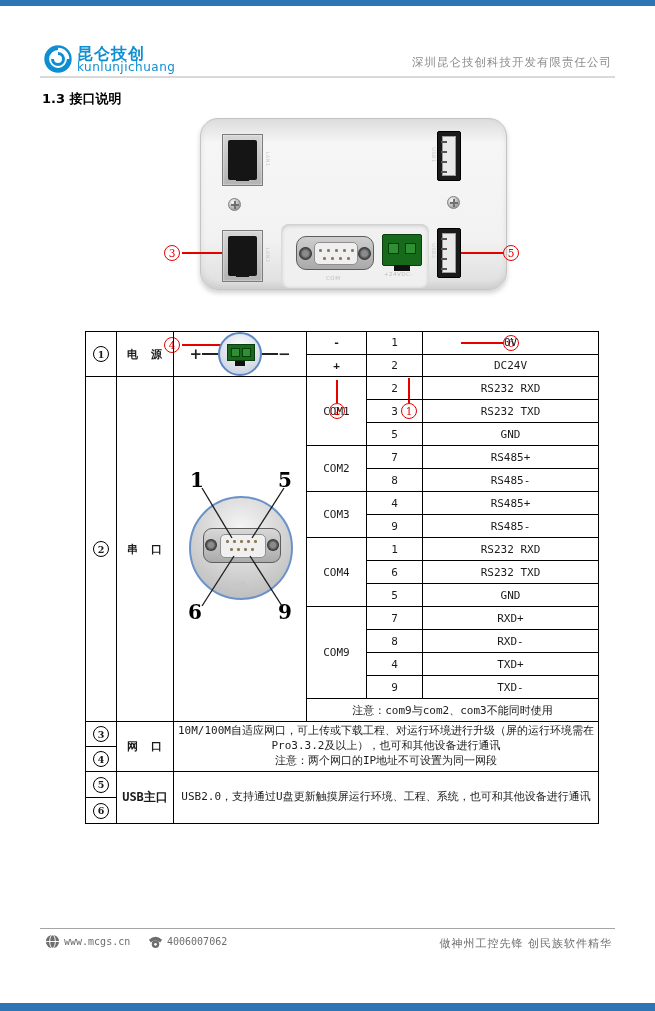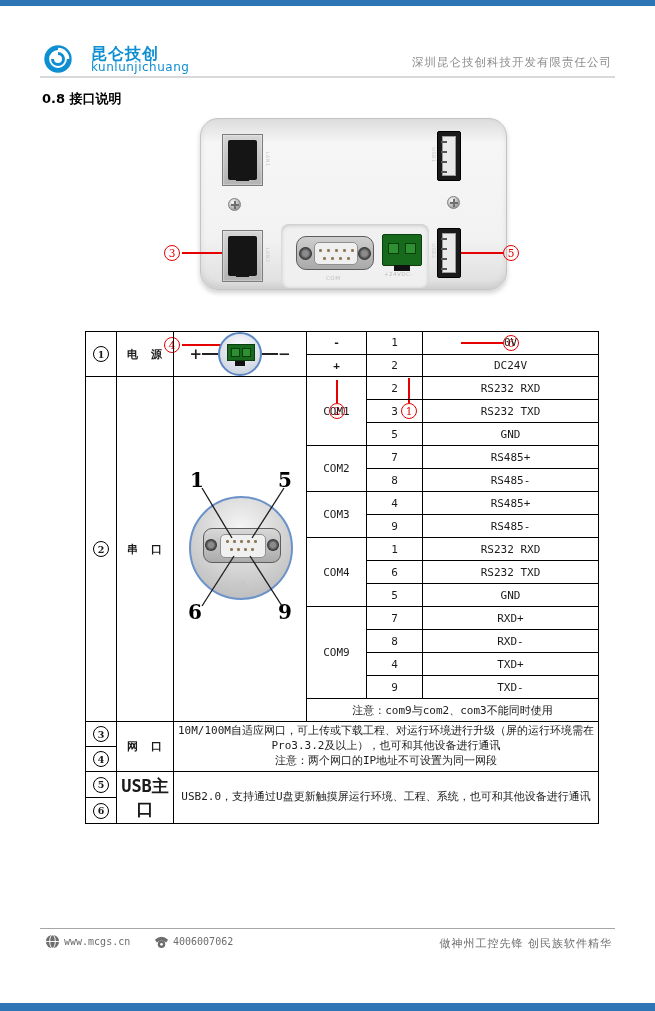--- a/index.html
+++ b/index.html
@@ -6,21 +6,21 @@
   body{width:655px;height:1011px;position:relative;background:#fff;
        font-family:"DejaVu Sans","Liberation Sans",sans-serif;overflow:hidden;}
 
   .accent-bar{position:absolute;left:0;width:655px;height:6px;background:#2e75b6;}
   .accent-top{top:0;}
   .accent-bottom{top:1003px;height:8px;}
 
   
   .logo{position:absolute;left:44px;top:45px;display:flex;align-items:flex-start;}
   .logo svg{display:block;}
-  .logo-text{margin-left:19px;}
+  .logo-text{margin-left:5px;}
   .logo-title{font-size:16px;font-weight:bold;color:#0d8fd2;letter-spacing:1px;line-height:18px;}
   .logo-sub{font-size:12px;color:#0d8fd2;letter-spacing:.5px;line-height:8px;}
   .company{position:absolute;right:43px;top:55px;font-size:11.5px;color:#8c8c8c;letter-spacing:1px;}
   .header-rule{position:absolute;left:40px;top:76px;width:575px;height:2px;background:#d9d9d9;}
 
   .section-heading{position:absolute;left:42px;top:90px;margin:0;font-size:13px;font-weight:bold;color:#000;}
 
   
   .figure{position:absolute;left:150px;top:112px;width:395px;height:212px;}
   .figure *{position:absolute;box-sizing:border-box;}
@@ -116,21 +116,21 @@
   .db9-diagram .com-tag{position:absolute;left:40px;top:82px;font-size:6.5px;color:#c4c4c4;letter-spacing:1px;}
   .corner-num{position:absolute;font-size:20px;font-weight:bold;font-family:"DejaVu Serif",serif;color:#000;line-height:20px;}
   .cn1{left:14px;top:86px;} .cn5{left:102px;top:86px;} .cn6{left:12px;top:218px;} .cn9{left:102px;top:218px;}
   .db9-lines{position:absolute;left:0;top:0;}
 
   
   .footer-rule{position:absolute;left:40px;top:928px;width:575px;height:1px;background:#a6a6a6;}
   .footer-item{position:absolute;display:flex;align-items:center;gap:4px;color:#6d6d6d;
       font-size:10px;font-family:"DejaVu Sans Mono","Liberation Mono",monospace;}
   .f-site{left:45px;top:934px;}
-  .f-phone{left:154px;top:934px;}
+  .f-phone{left:148px;top:934px;}
   .f-slogan{position:absolute;right:43px;top:936px;color:#6d6d6d;font-size:11px;letter-spacing:1px;
       font-family:"DejaVu Sans","Liberation Sans",sans-serif;}
 </style>
 </head>
 <body>
 
 <div class="accent-bar accent-top"></div>
 
 <div class="logo">
   <svg width="28" height="28" viewBox="0 0 28 28">
@@ -139,21 +139,21 @@
     <path d="M14 8.5 a5.5 5.5 0 1 1 -5.5 5.5" fill="none" stroke="#0d8fd2" stroke-width="3"></path>
   </svg>
   <div class="logo-text">
     <div class="logo-title">昆仑技创</div>
     <div class="logo-sub">kunlunjichuang</div>
   </div>
 </div>
 <div class="company">深圳昆仑技创科技开发有限责任公司</div>
 <div class="header-rule"></div>
 
-<h1 class="section-heading">0.8 接口说明</h1>
+<h1 class="section-heading">1.3 接口说明</h1>
 
 <div class="figure">
   <div class="device-body"></div>
   <div class="recess"></div>
 
   <div class="rj45 rj45-1">
       <span class="hole"></span>
       <span class="clip"></span>
     </div>
   <div class="rj45 rj45-2">
@@ -363,21 +363,21 @@
       <td class="desc-cell" rowspan="2" colspan="4">10M/100M自适应网口，可上传或下载工程、对运行环境进行升级（屏的运行环境需在
 Pro3.3.2及以上），也可和其他设备进行通讯
 注意：两个网口的IP地址不可设置为同一网段</td>
     </tr>
     <tr class="lrow">
       <td class="no-cell"><span class="tnum">4</span></td>
     </tr>
 
     <tr class="urow">
       <td class="no-cell"><span class="tnum">5</span></td>
-      <td class="name-cell" rowspan="2" style="letter-spacing:0;font-size:17px">USB主口</td>
+      <td class="name-cell" rowspan="2" style="letter-spacing:0;font-size:12px">USB主口</td>
       <td class="desc-cell" rowspan="2" colspan="4">USB2.0，支持通过U盘更新触摸屏运行环境、工程、系统，也可和其他设备进行通讯</td>
     </tr>
     <tr class="urow">
       <td class="no-cell"><span class="tnum">6</span></td>
     </tr>
   </tbody>
 </table>
 
 <div class="footer-rule"></div>
 <div class="footer-item f-site">

